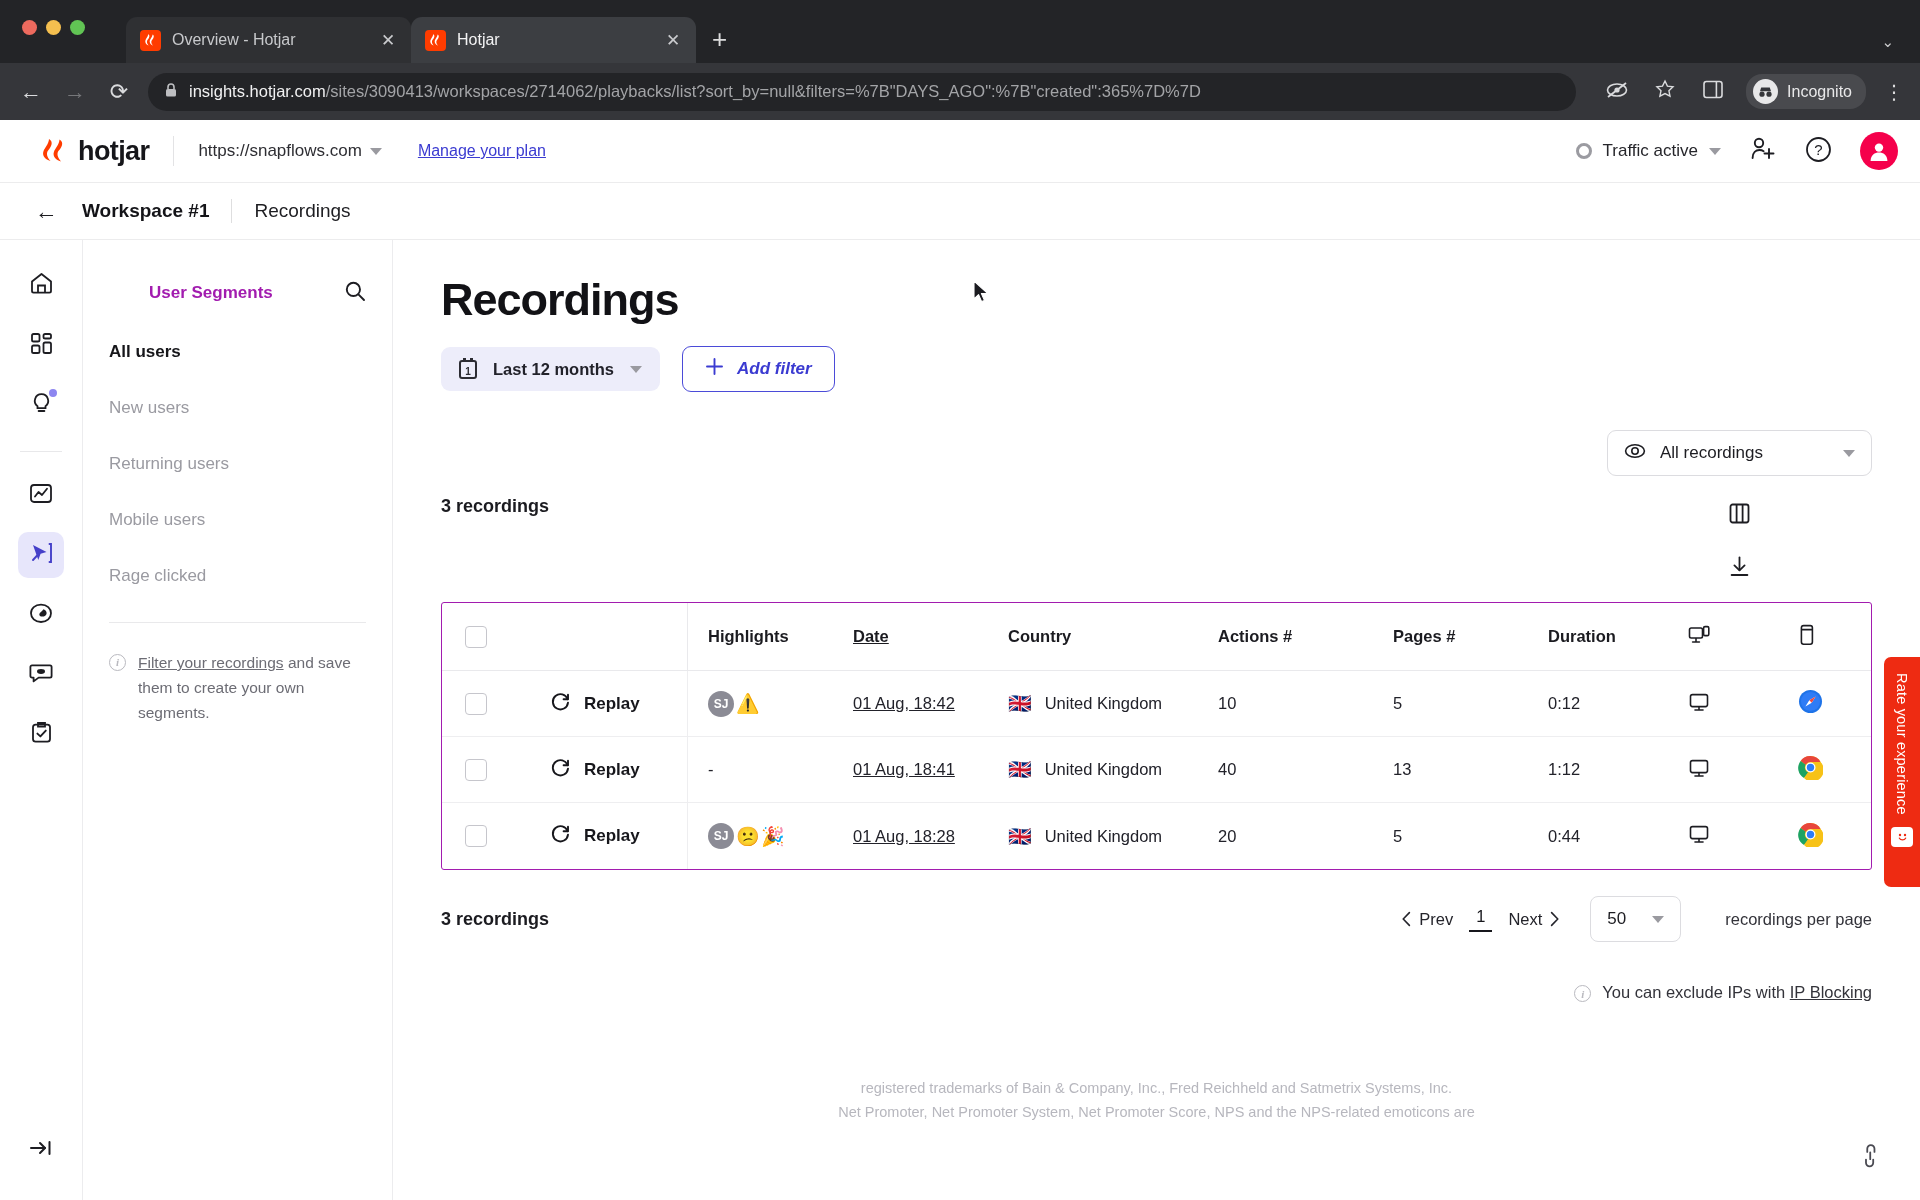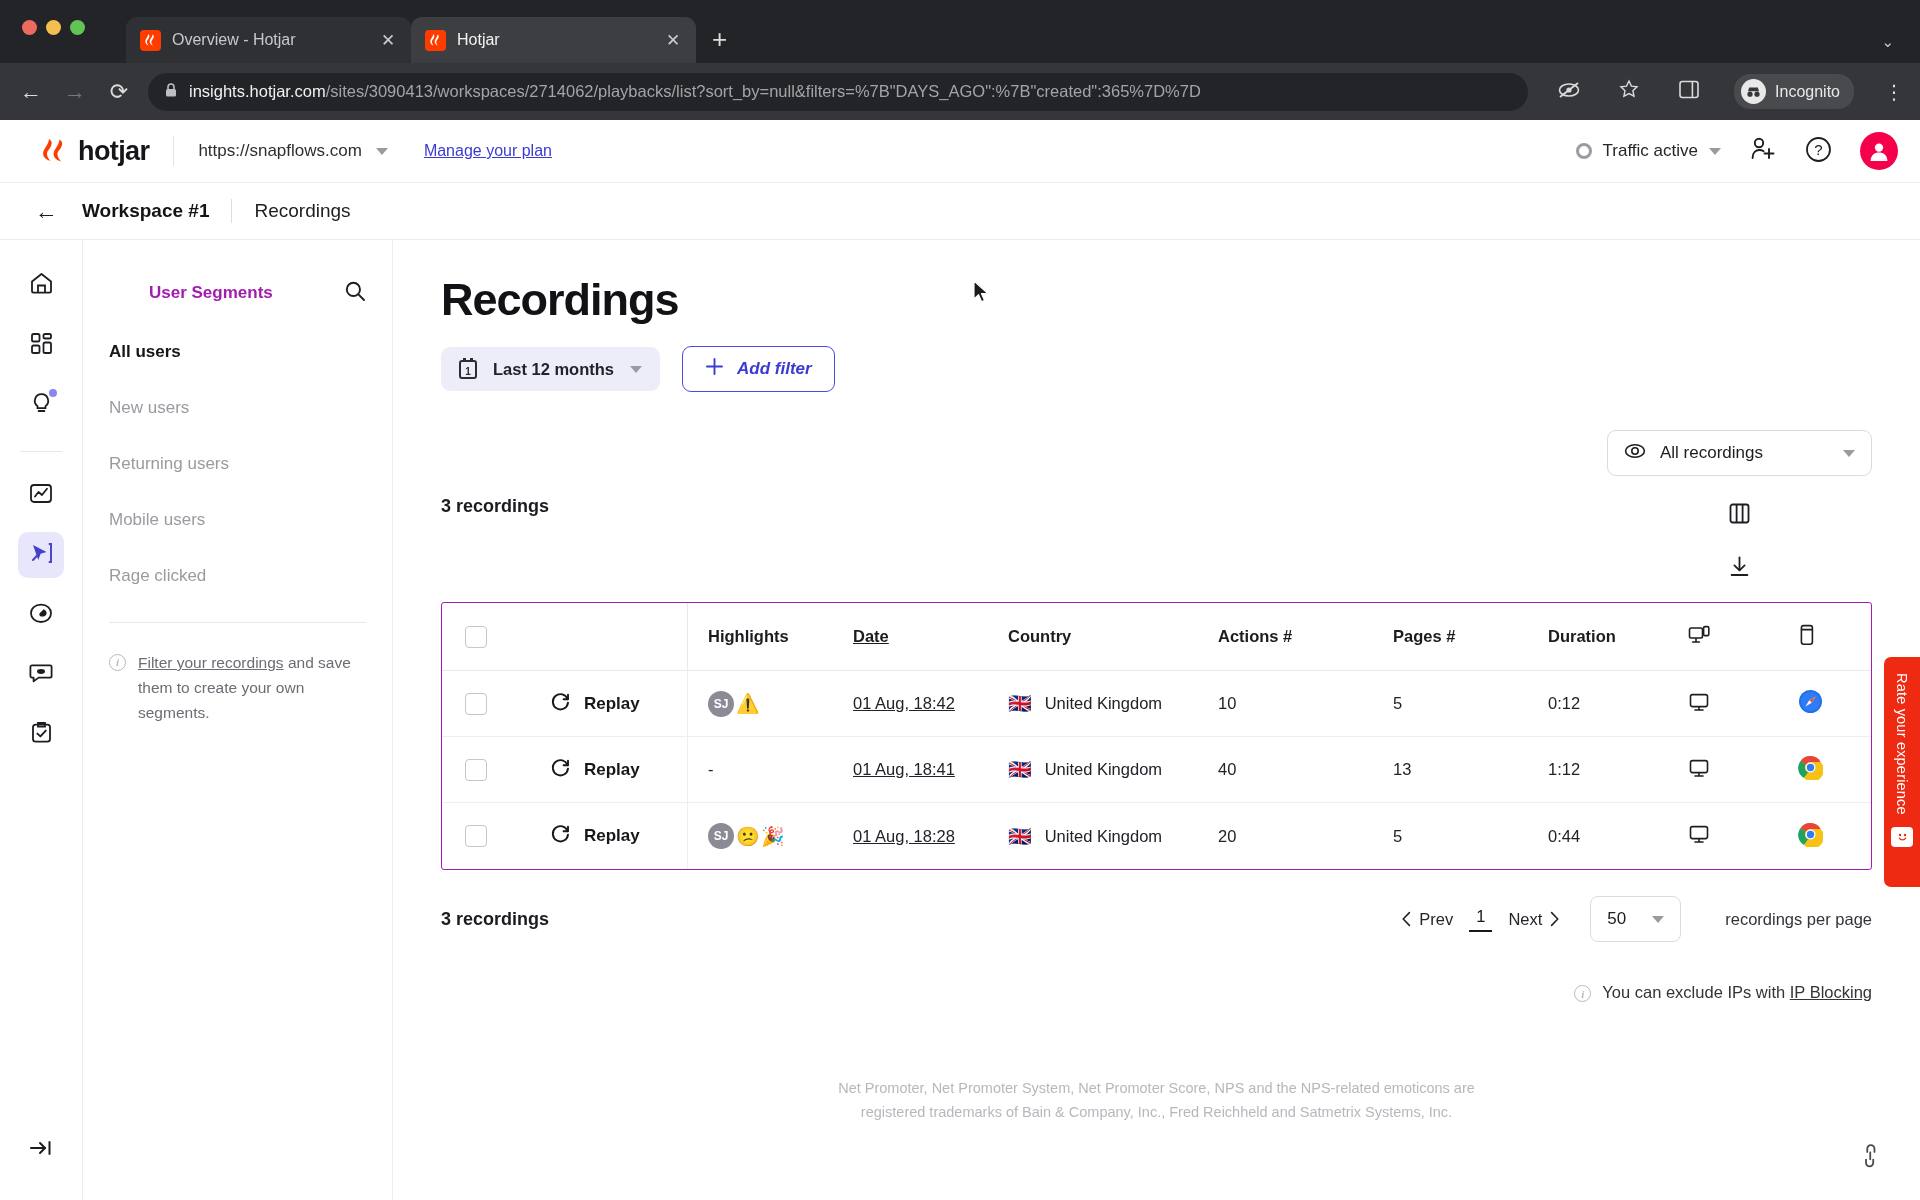--- a/index.html
+++ b/index.html
@@ -45,41 +45,41 @@
   }
   .nav-btn { color:#dadbdd; font-size:22px; width:30px; text-align:center; }
   .nav-btn.fwd { color:#76777a; }
   .omnibox {
     flex:1; height:38px; background:#232427; border-radius:19px;
     display:flex; align-items:center; padding: 0 16px; gap:11px;
     font-size:16.5px; color:#a3a4a7; min-width:0;
   }
   .omni-url { white-space:nowrap; overflow:hidden; }
   .omni-url b { color:#f1f1f2; font-weight:400; }
-  .omni-right { display:flex; align-items:center; gap:30px; margin-left:12px; }
+  .omni-right { display:flex; align-items:center; gap:18px; margin-left:12px; }
   .incognito {
     display:flex; align-items:center; gap:9px; background:#494a4e;
     border-radius:16px; padding:5px 14px 5px 7px; color:#e8e8e9; font-size:16px;
   }
   .incog-ava {
     width:25px; height:25px; border-radius:50%; background:#e8e8e9;
     display:flex; align-items:center; justify-content:center;
   }
   .kebab { color:#dcdcdd; font-size:20px; letter-spacing:0; line-height:8px; }
 
   
   .app { position:relative; height:1080px; background:#fff; }
   .appbar {
     height:63px; display:flex; align-items:center; padding: 0 22px 0 40px;
     border-bottom:1px solid #ececed; background:#fff;
   }
   .logo { display:flex; align-items:center; gap:8px; }
   .logo-text { font-size:27px; font-weight:700; letter-spacing:-0.6px; color:#16161a; }
   .vsep { width:1px; height:30px; background:#e3e3e5; margin: 0 24px; }
-  .site-select { display:flex; align-items:center; gap:14px; font-size:17px; color:#2e2e33; }
+  .site-select { display:flex; align-items:center; gap:8px; font-size:17px; color:#2e2e33; }
   .caret { width:0;height:0;border-left:6px solid transparent;border-right:6px solid transparent;border-top:7px solid #9a9aa0; }
   .manage-link { margin-left:36px; font-size:16px; color:#3b3bd1; text-decoration:underline; }
   .appbar-right { margin-left:auto; display:flex; align-items:center; gap:28px; }
   .traffic-active { display:flex; align-items:center; gap:11px; font-size:17px; color:#26262b; }
   .ring { width:16px; height:16px; border-radius:50%; border:3px solid #9b9ba1; }
   .avatar-btn {
     width:38px;height:38px;border-radius:50%;background:#F5004B;
     display:flex;align-items:center;justify-content:center;
   }
 
@@ -695,22 +695,22 @@
             <span class="perpage-label">recordings per page</span>
           </div>
         </div>
 
         <div class="iprow">
           <span class="info-circ">i</span>
           <span><span>You can exclude IPs with </span><a>IP Blocking</a></span>
         </div>
 
         <div class="nps">
+          <div>registered trademarks of Bain &amp; Company, Inc., Fred Reichheld and Satmetrix Systems, Inc.</div>
           <div>Net Promoter, Net Promoter System, Net Promoter Score, NPS and the NPS-related emoticons are</div>
-          <div>registered trademarks of Bain &amp; Company, Inc., Fred Reichheld and Satmetrix Systems, Inc.</div>
         </div>
       </div>
     </div>
 
     <div class="rate-tab">
       <span class="rate-text">Rate your experience</span>
       <span class="rate-face">
         <svg width="15" height="13" viewBox="0 0 15 13">
             <circle cx="5" cy="5" r="1.2" fill="#EE2B12"></circle>
             <circle cx="10" cy="5" r="1.2" fill="#EE2B12"></circle>

